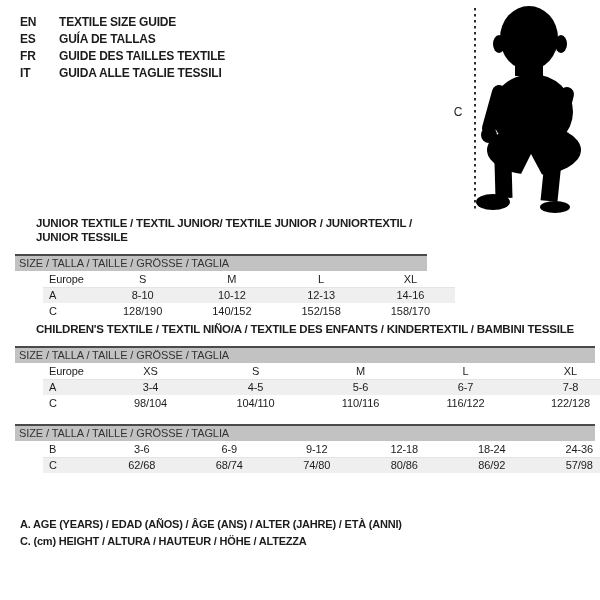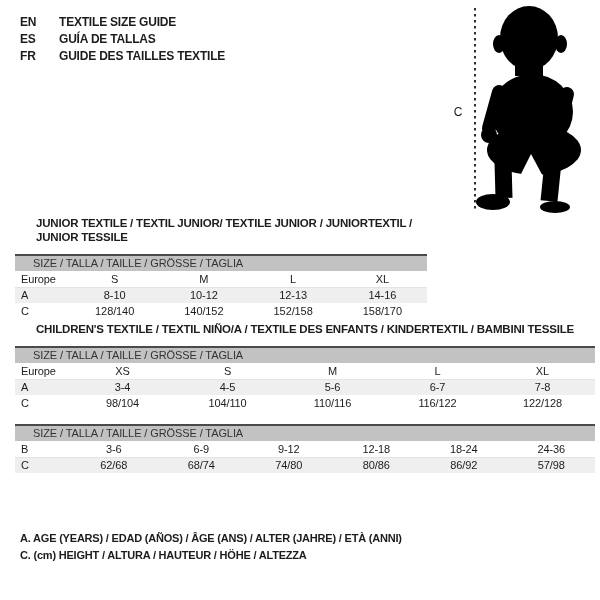--- a/index.html
+++ b/index.html
@@ -40,38 +40,38 @@
   .table-1{top:322px;width:580px;}
   .table-2{top:424px;width:580px;}
   .table-title{
     font-size:11.5px;font-weight:700;letter-spacing:-0.2px;
     line-height:14px;margin:0 0 10px 21px;
   }
   .table-2 .table-title{max-width:505px;margin-bottom:9px;}
   .size-bar{
     height:17px;background:var(--bar-bg);
     border-top:2px solid var(--bar-border);
-    font-size:11px;color:#333;line-height:15px;padding-left:18px;
+    font-size:11px;color:#333;line-height:15px;padding-left:4px;
     letter-spacing:-0.1px;
   }
   table.size-table{
-    width:100%;border-collapse:collapse;table-layout:fixed;
+    width:100%;border-collapse:collapse;table-layout:fixed;margin-left:28px;
   }
   table.size-table td{
     height:16px;font-size:11px;text-align:center;
     letter-spacing:-0.1px;vertical-align:middle;
   }
   table.size-table td.row-label{
     width:55px;text-align:left;padding-left:6px;
   }
   table.size-table tbody tr:first-child td{border-bottom:1px solid #e4e4e4;}
   table.size-table tbody tr:nth-child(even){background:var(--shade);}
 
   
-  .notes{position:absolute;top:530px;left:20px;}
+  .notes{position:absolute;top:516px;left:20px;}
   .note-line{font-size:11px;font-weight:700;letter-spacing:-0.2px;line-height:17px;white-space:nowrap;}
 </style>
 </head>
 <body>
 
 <div class="lang-block">
   <div class="lang-row">
     <span class="lang-code">EN</span>
     <span class="lang-title">TEXTILE SIZE GUIDE</span>
   </div>
@@ -80,20 +80,24 @@
     <span class="lang-code">ES</span>
     <span class="lang-title">GUÍA DE TALLAS</span>
   </div>
 
   <div class="lang-row">
     <span class="lang-code">FR</span>
     <span class="lang-title">GUIDE DES TAILLES TEXTILE</span>
   </div>
 
 
+  <div class="lang-row">
+    <span class="lang-code">IT</span>
+    <span class="lang-title">GUIDA ALLE TAGLIE TESSILI</span>
+  </div>
 </div>
 
 <svg class="figure-svg" viewBox="0 0 150 215" xmlns="http://www.w3.org/2000/svg" aria-hidden="true">
   <line x1="30" y1="6" x2="30" y2="209" stroke="#2e2e2e" stroke-width="2" stroke-dasharray="2.5 3.5"></line>
   <g>
     <ellipse class="black" cx="54" cy="42" rx="6" ry="9"></ellipse>
     <ellipse class="black" cx="116" cy="42" rx="6" ry="9"></ellipse>
     <ellipse class="black" cx="84" cy="36" rx="29" ry="32"></ellipse>
     <rect class="black" x="70" y="56" width="28" height="18"></rect>
     <line class="blackline" x1="54" y1="90" x2="44" y2="126" stroke-width="14" stroke-linecap="round"></line>
@@ -126,21 +130,21 @@
           </tr>
           <tr>
             <td class="row-label">A</td>
             <td>8-10</td>
             <td>10-12</td>
             <td>12-13</td>
             <td>14-16</td>
           </tr>
           <tr>
             <td class="row-label">C</td>
-            <td>128/140</td>
+            <td>128/190</td>
             <td>140/152</td>
             <td>152/158</td>
             <td>158/170</td>
           </tr>
         </tbody>
     </table>
   </section>
 
   <section class="size-table-section table-1">
     <h2 class="table-title">CHILDREN'S TEXTILE / TEXTIL NIÑO/A / TEXTILE DES ENFANTS / KINDERTEXTIL / BAMBINI TESSILE</h2>

